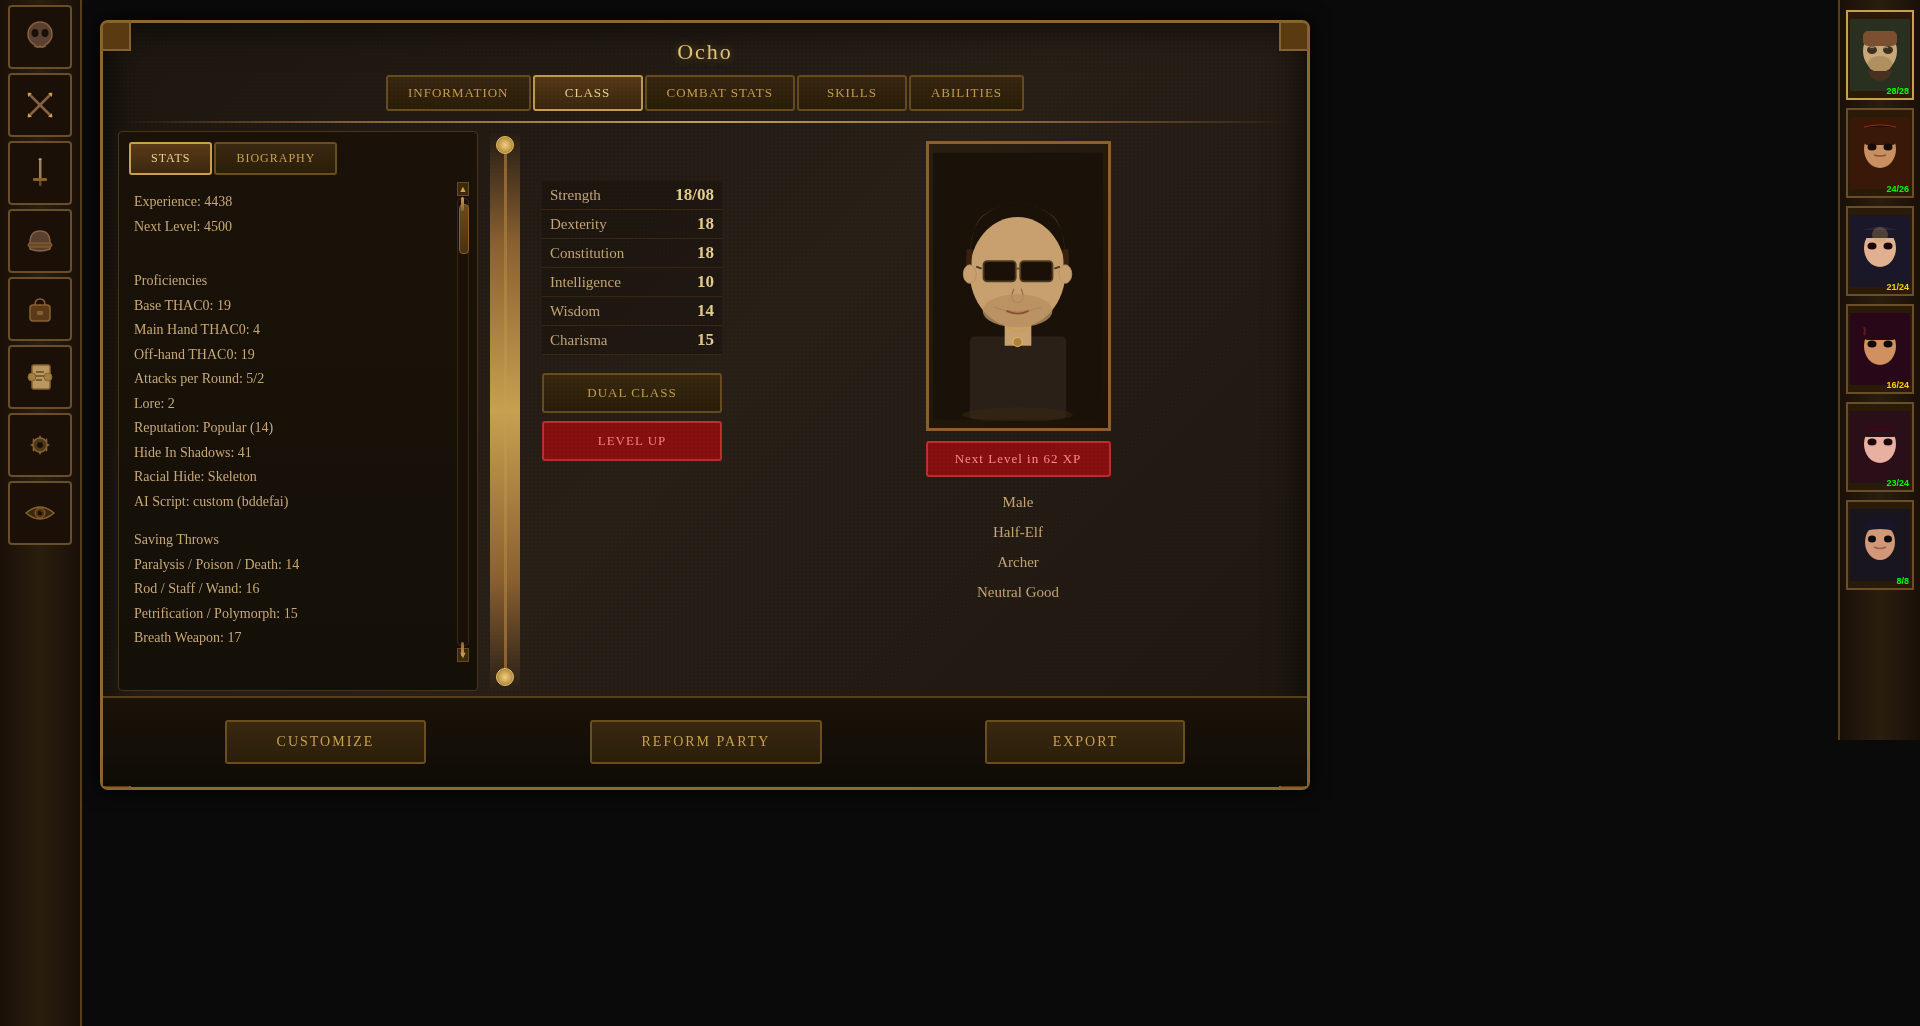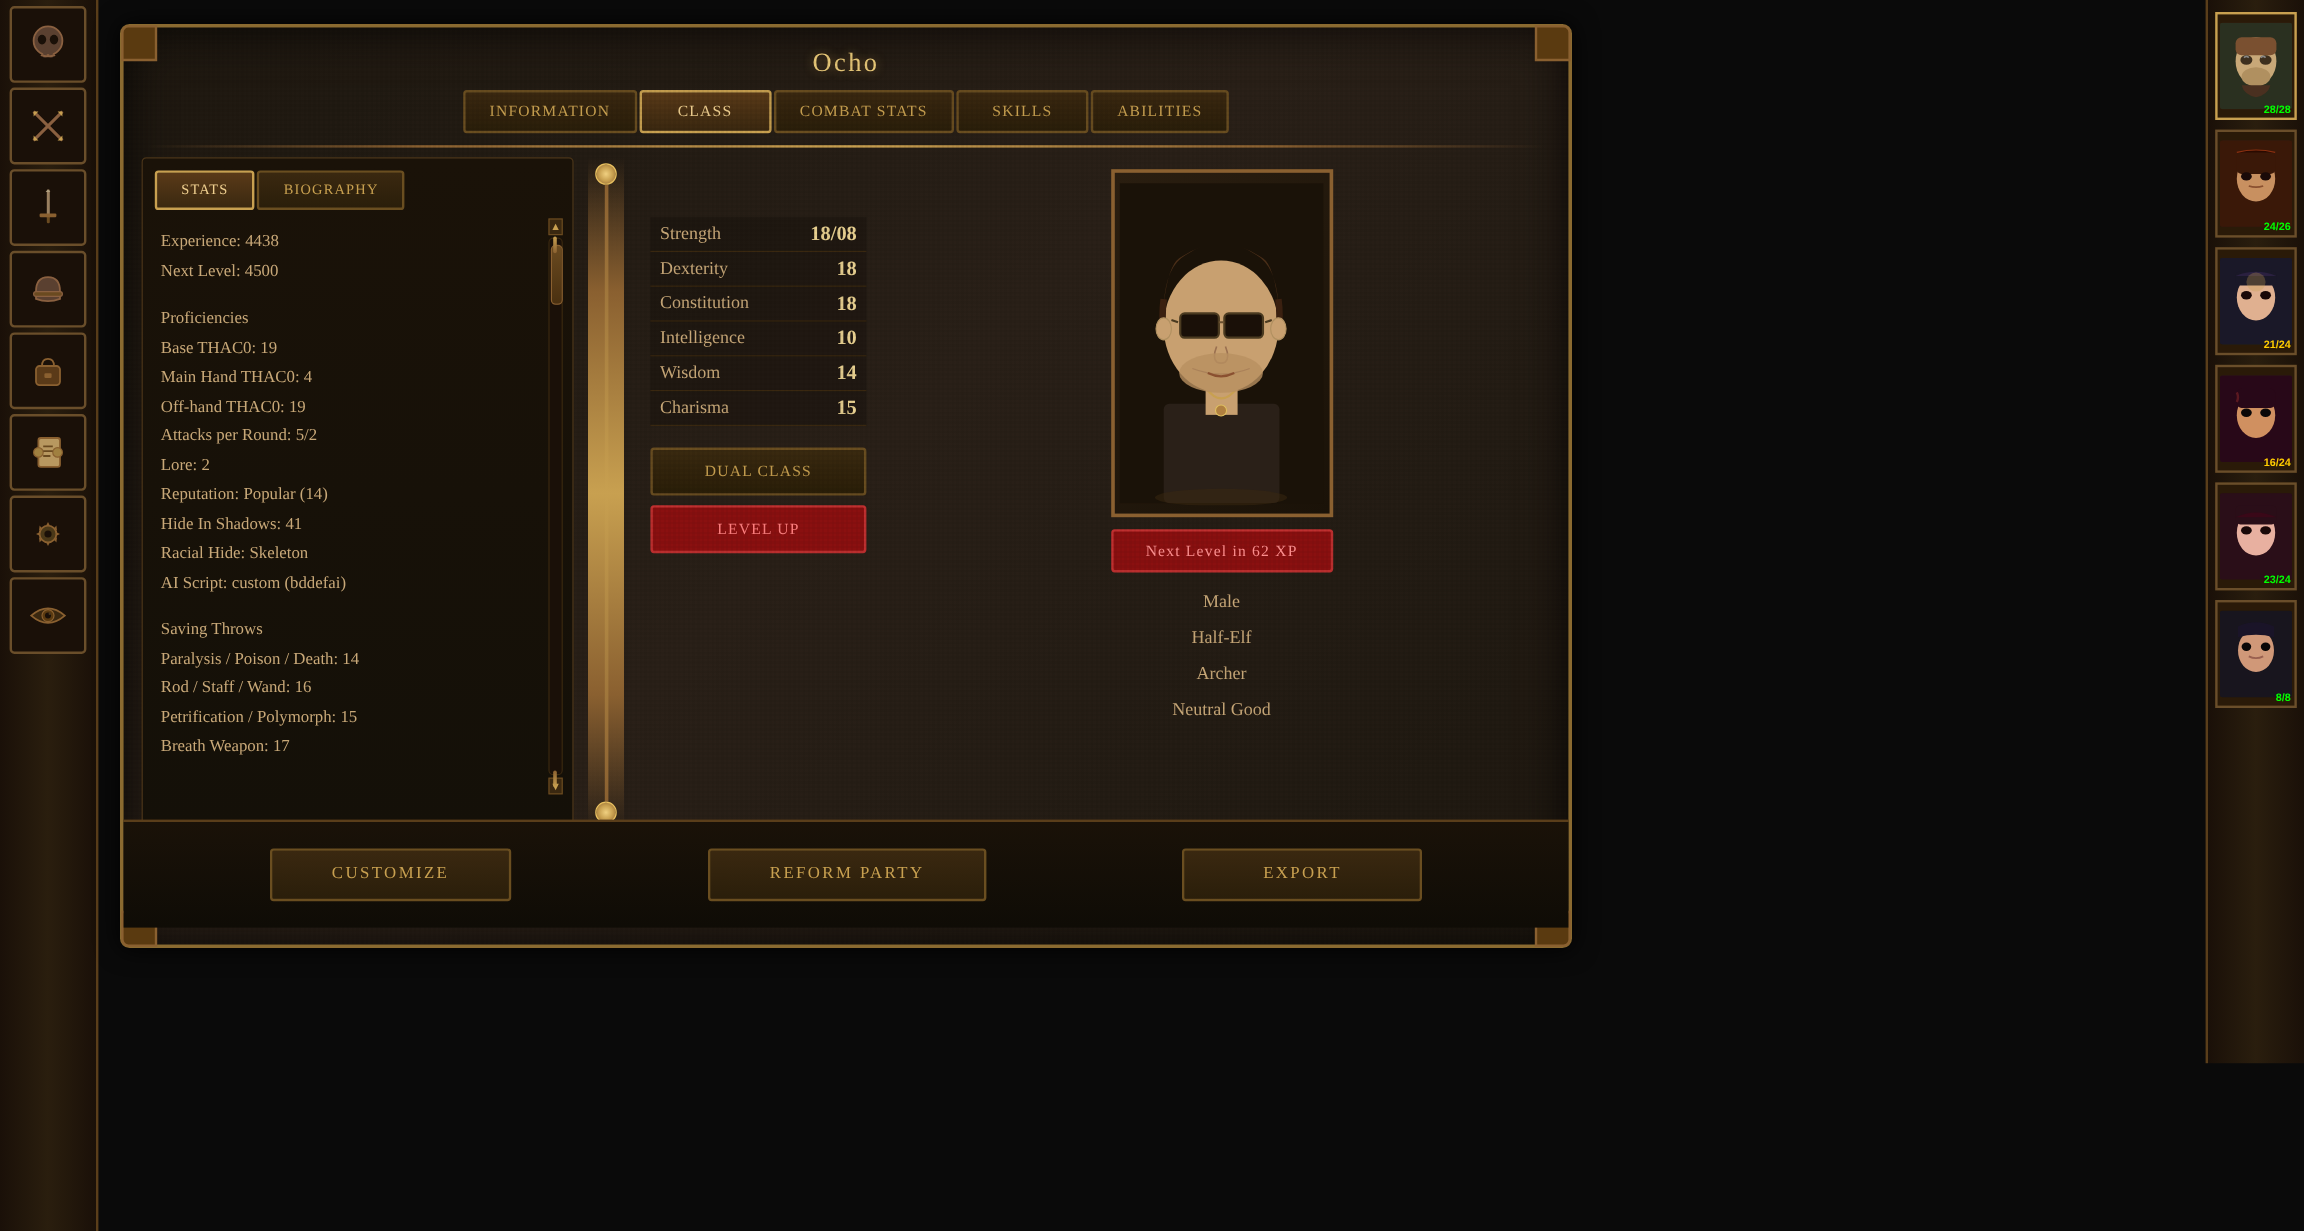--- a/index.html
+++ b/index.html
@@ -46,21 +46,21 @@
       width: 40px;
       height: 40px;
     }
 
     
     .right-sidebar {
       position: absolute;
       right: 0;
       top: 0;
       width: 82px;
-      height: 886px;
+      height: 740px;
       background: linear-gradient(to left, #1a1008, #2a1e0e, #1a1008);
       border-left: 2px solid #5a3e1a;
       display: flex;
       flex-direction: column;
       align-items: center;
       padding: 5px 0;
       gap: 8px;
     }
 
     .portrait-slot {
@@ -343,21 +343,21 @@
     .char-info {
       text-align: center;
       color: #c8a878;
       font-size: 15px;
       line-height: 2;
     }
 
     
     .bottom-area {
       position: absolute;
-      bottom: 14px;
+      bottom: 1px;
       left: 0;
       right: 0;
       height: 90px;
       border-top: 2px solid #5a3e1a;
       display: flex;
       align-items: center;
       justify-content: space-around;
       padding: 0 40px;
       background: linear-gradient(to top, #0f0c06, #1a1208);
     }
@@ -599,21 +599,21 @@
       </div>
 
       <div style="position:absolute; right:13px; top:65px; width:3px; height:14px; background:linear-gradient(to bottom, #c8a050, #8a6030); border-radius:2px;"></div>
       <div style="position:absolute; right:13px; top:510px; width:3px; height:14px; background:linear-gradient(to bottom, #8a6030, #c8a050); border-radius:2px;"></div>
 
       <div class="stats-content">
         <div class="stat-section">
           <div class="stat-line">Experience: 4438</div>
           <div class="stat-line">Next Level: 4500</div>
         </div>
-        <div class="stat-section" style="margin-top:15px;">
+        <div class="stat-section" style="margin-top:30px;">
           <div class="stat-line">Proficiencies</div>
           <div class="stat-line">Base THAC0: 19</div>
           <div class="stat-line">Main Hand THAC0: 4</div>
           <div class="stat-line">Off-hand THAC0: 19</div>
           <div class="stat-line">Attacks per Round: 5/2</div>
           <div class="stat-line">Lore: 2</div>
           <div class="stat-line">Reputation: Popular (14)</div>
           <div class="stat-line">Hide In Shadows: 41</div>
           <div class="stat-line">Racial Hide: Skeleton</div>
           <div class="stat-line">AI Script: custom (bddefai)</div>

